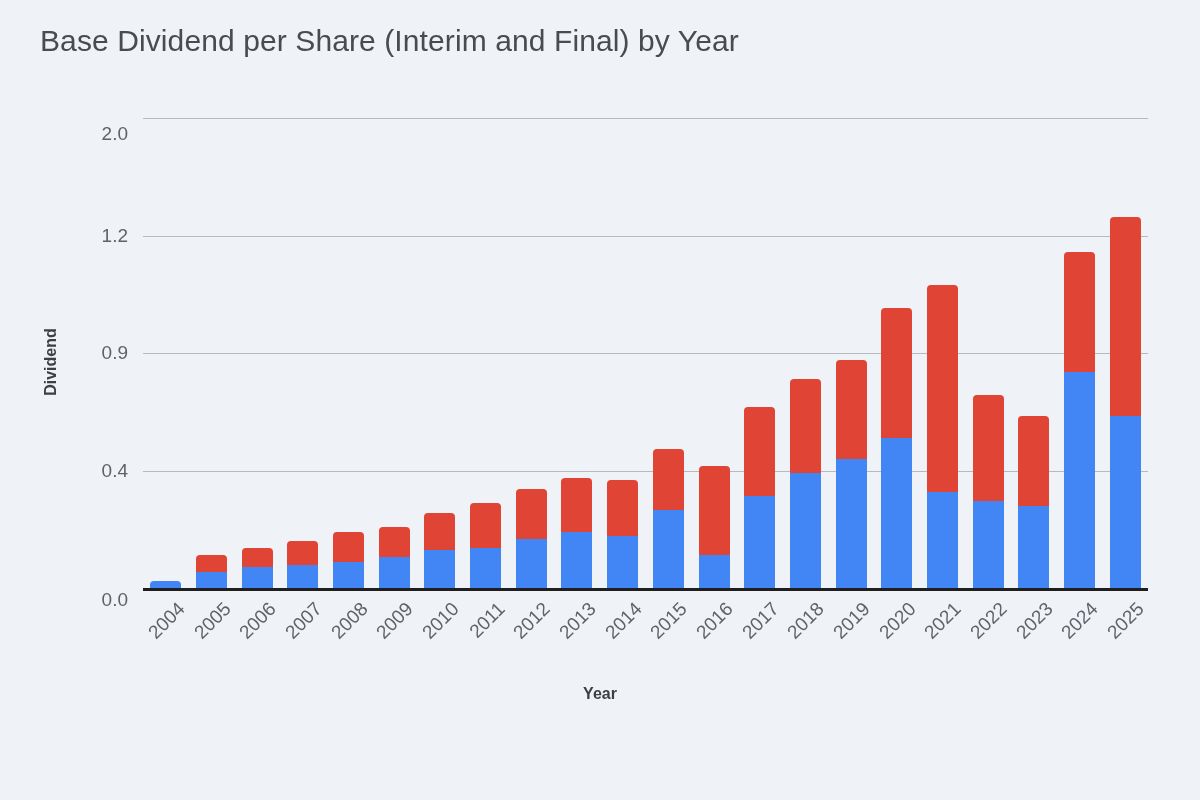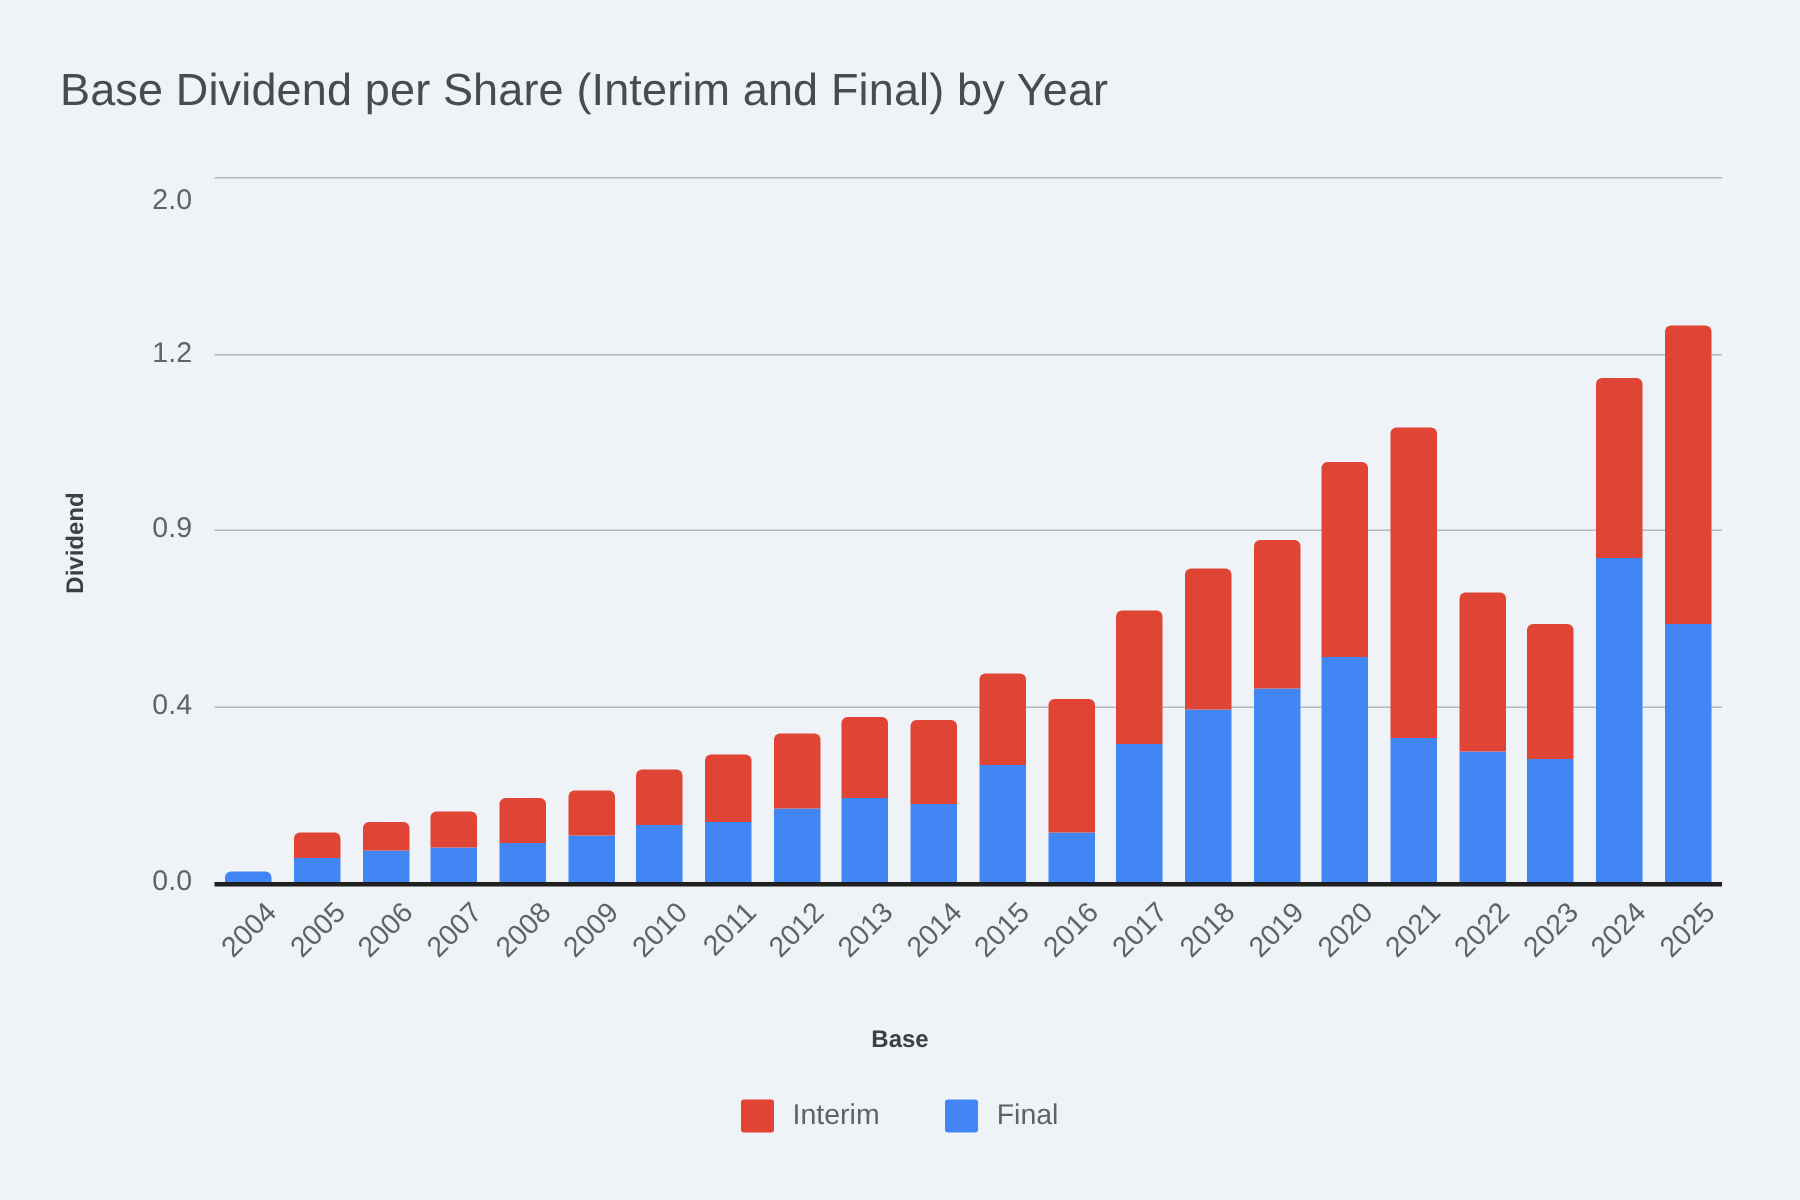--- a/index.html
+++ b/index.html
@@ -16,21 +16,21 @@
   #chart-root {
     position: relative;
     width: 1200px;
     height: 800px;
     box-sizing: border-box;
   }
   
   #chart-title {
     position: absolute;
     left: 40px;
-    top: 44px;
+    top: 24px;
     font-size: 30px;
     color: #494b4f;
     letter-spacing: 0.1px;
     white-space: nowrap;
   }
   
   #plot-area {
     position: absolute;
     left: 143px;
     top: 118px;
@@ -158,21 +158,21 @@
 </head>
 <body>
 
 <div id="chart-root">
 
   <div id="chart-title">Base Dividend per Share (Interim and Final) by Year</div>
 
   <div id="y-axis-title">Dividend</div>
 
   <div id="y-tick-wrap">
-      <div class="ytick" style="top: 470px; text-align: right;">0.0</div>
+      <div class="ytick" style="top: 482px; text-align: right;">0.0</div>
       <div class="ytick" style="top: 352.5px;">0.4</div>
       <div class="ytick" style="top: 235px;">0.9</div>
       <div class="ytick" style="top: 117.5px;">1.2</div>
       <div class="ytick" style="top: 16px;">2.0</div>
     </div>
 
   <div id="plot-area">
     <div id="gridlines">
         <div class="gridline" style="top: 470px; background: transparent;"></div>
         <div class="gridline" style="top: 352.5px;"></div>
@@ -291,26 +291,16 @@
       <div class="xtick" style="left: 622.386px; width: 48px;">2018</div>
       <div class="xtick" style="left: 668.068px; width: 48px;">2019</div>
       <div class="xtick" style="left: 713.75px; width: 48px;">2020</div>
       <div class="xtick" style="left: 759.432px; width: 48px;">2021</div>
       <div class="xtick" style="left: 805.114px; width: 48px;">2022</div>
       <div class="xtick" style="left: 850.795px; width: 48px;">2023</div>
       <div class="xtick" style="left: 896.477px; width: 48px;">2024</div>
       <div class="xtick" style="left: 942.159px; width: 48px;">2025</div>
     </div>
 
-  <div id="x-axis-title">Base</div>
-
-  <div id="legend">
-      <div class="legend-item">
-        <div class="legend-swatch" style="background: rgb(224, 68, 52);"></div>
-        <span class="legend-label">Interim</span>
-      </div>
-      <div class="legend-item">
-        <div class="legend-swatch" style="background: rgb(66, 133, 244);"></div>
-        <span class="legend-label">Final</span>
-      </div>
-    </div>
+  <div id="x-axis-title">Year</div>
+
 
 </div>
 
 </body></html>

